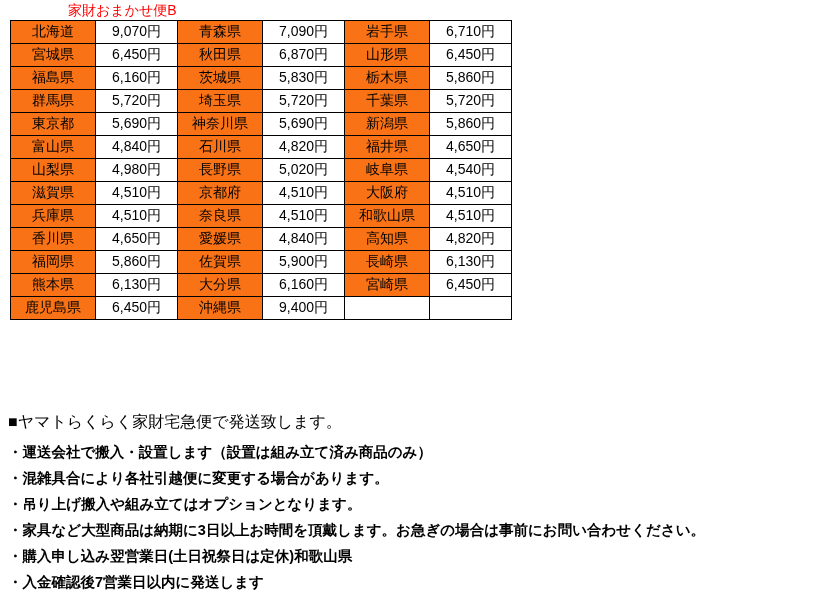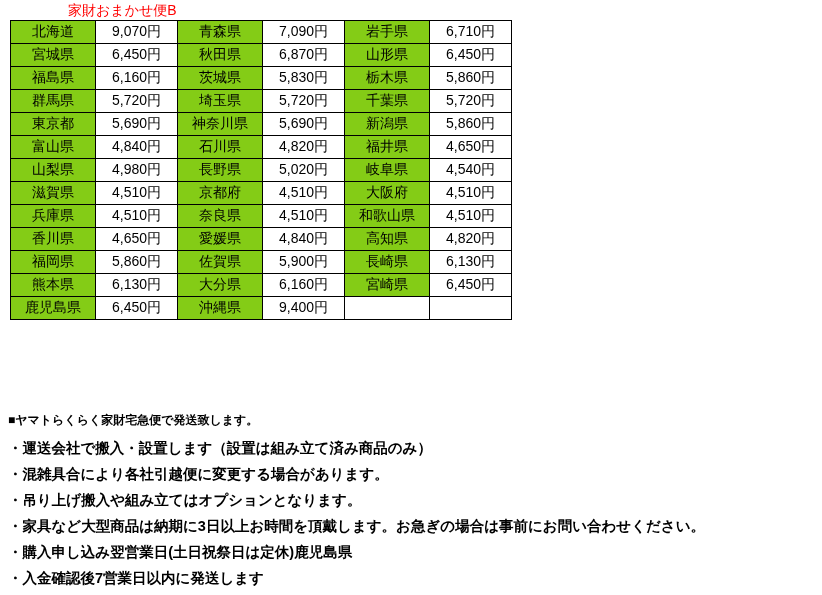--- a/index.html
+++ b/index.html
@@ -39,41 +39,41 @@
   table.fee-table td {
     border: 1px solid #000000;
     height: 23px;
     padding: 0;
     font-size: 14px;
     text-align: center;
     vertical-align: middle;
     box-sizing: border-box;
   }
   td.pref {
-    background: #84cc16;
+    background: #f97316;
     width: 85px;
     font-size: 13.5px;
   }
   td.price {
     background: #ffffff;
     width: 82px;
     font-size: 13.5px;
   }
   td.empty {
     background: #ffffff;
   }
   .notes {
     position: absolute;
     left: 8px;
     top: 412px;
     width: 806px;
   }
   .note-head {
-    font-size: 12px;
-    font-weight: bold;
+    font-size: 16px;
+    font-weight: normal;
     margin: 0 0 10px 0;
     letter-spacing: 0px;
   }
   .note-line {
     font-size: 14.5px;
     font-weight: bold;
     margin: 0 0 7px 0;
     letter-spacing: 0px;
     white-space: nowrap;
   }
@@ -193,18 +193,18 @@
       </tr>
     </tbody>
   </table>
 
   <div class="notes">
     <p class="note-head">■ヤマトらくらく家財宅急便で発送致します。</p>
     <p class="note-line">・運送会社で搬入・設置します（設置は組み立て済み商品のみ）</p>
     <p class="note-line">・混雑具合により各社引越便に変更する場合があります。</p>
     <p class="note-line">・吊り上げ搬入や組み立てはオプションとなります。</p>
     <p class="note-line">・家具など大型商品は納期に3日以上お時間を頂戴します。お急ぎの場合は事前にお問い合わせください。</p>
-    <p class="note-line">・購入申し込み翌営業日(土日祝祭日は定休)鹿児島県</p>
+    <p class="note-line">・購入申し込み翌営業日(土日祝祭日は定休)和歌山県</p>
     <p class="note-line">・入金確認後7営業日以内に発送します</p>
 
   </div>
 
 </div>
 
 </body></html>

